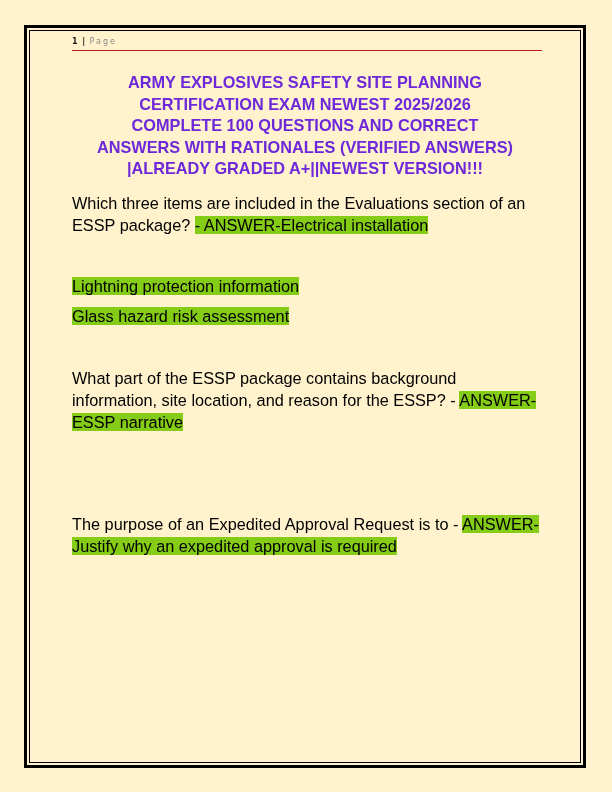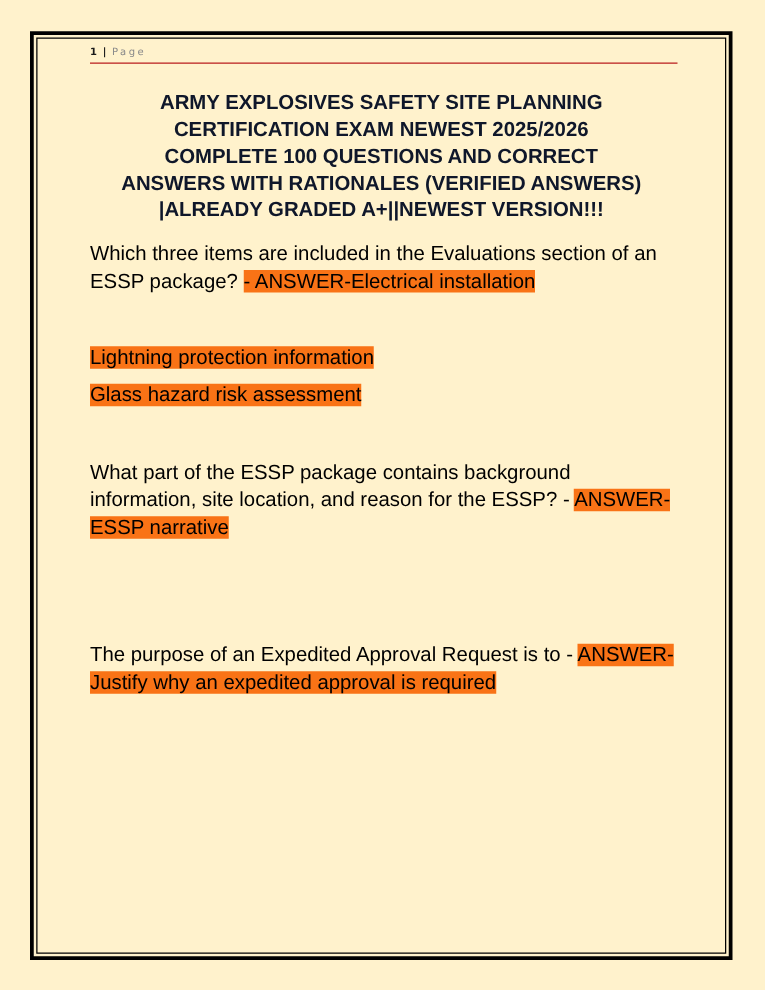--- a/index.html
+++ b/index.html
@@ -36,34 +36,34 @@
     color: #1a1a1a;
   }
   .header .num { font-weight: bold; }
   .header .bar { font-weight: bold; margin: 0 2px; }
   .header .pg { color: #8a8a8a; letter-spacing: 2px; }
   .title {
     position: absolute;
     left: 60px; top: 72px;
     width: 490px;
     text-align: center;
-    color: #0f172a;
+    color: #6d28d9;
     font-weight: bold;
     font-size: 16.3px;
     line-height: 21.6px;
   }
   .content {
     position: absolute;
     left: 72px; top: 192px;
     width: 470px;
     color: #000;
     font-size: 16.3px;
     line-height: 22px;
   }
-  .hl { background: #f97316; }
+  .hl { background: #84cc16; }
   .p { margin: 0; }
   .gap-a { height: 39px; }
   .gap-b { height: 8px; }
   .gap-c { height: 40px; }
 </style>
 </head>
 <body>
 
 <div class="frame-outer"></div>
 <div class="frame-inner"></div>

